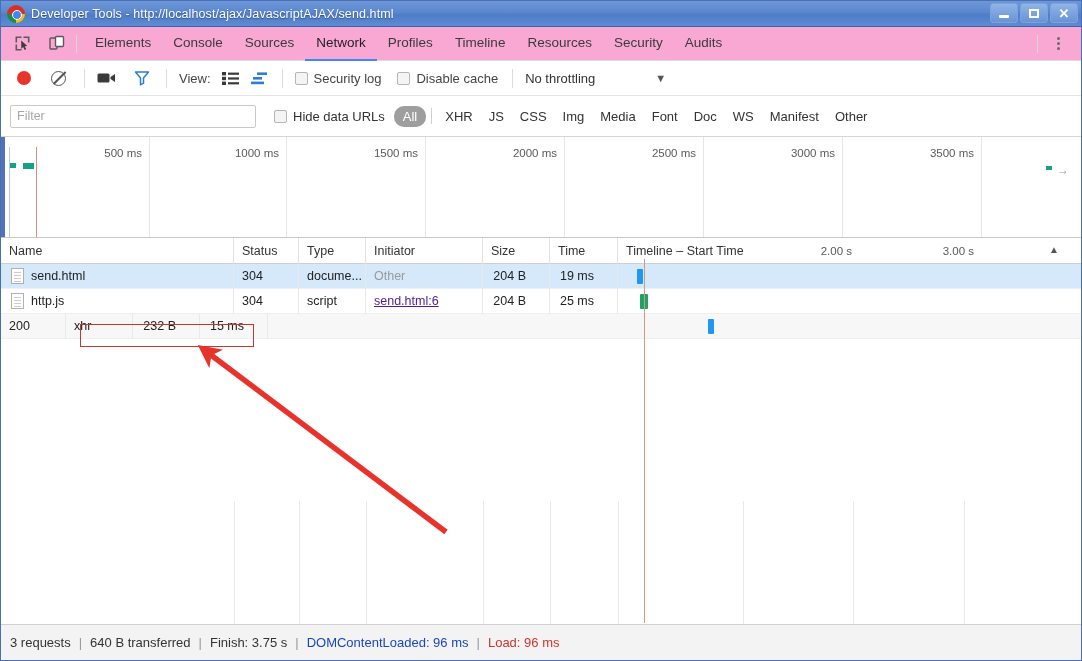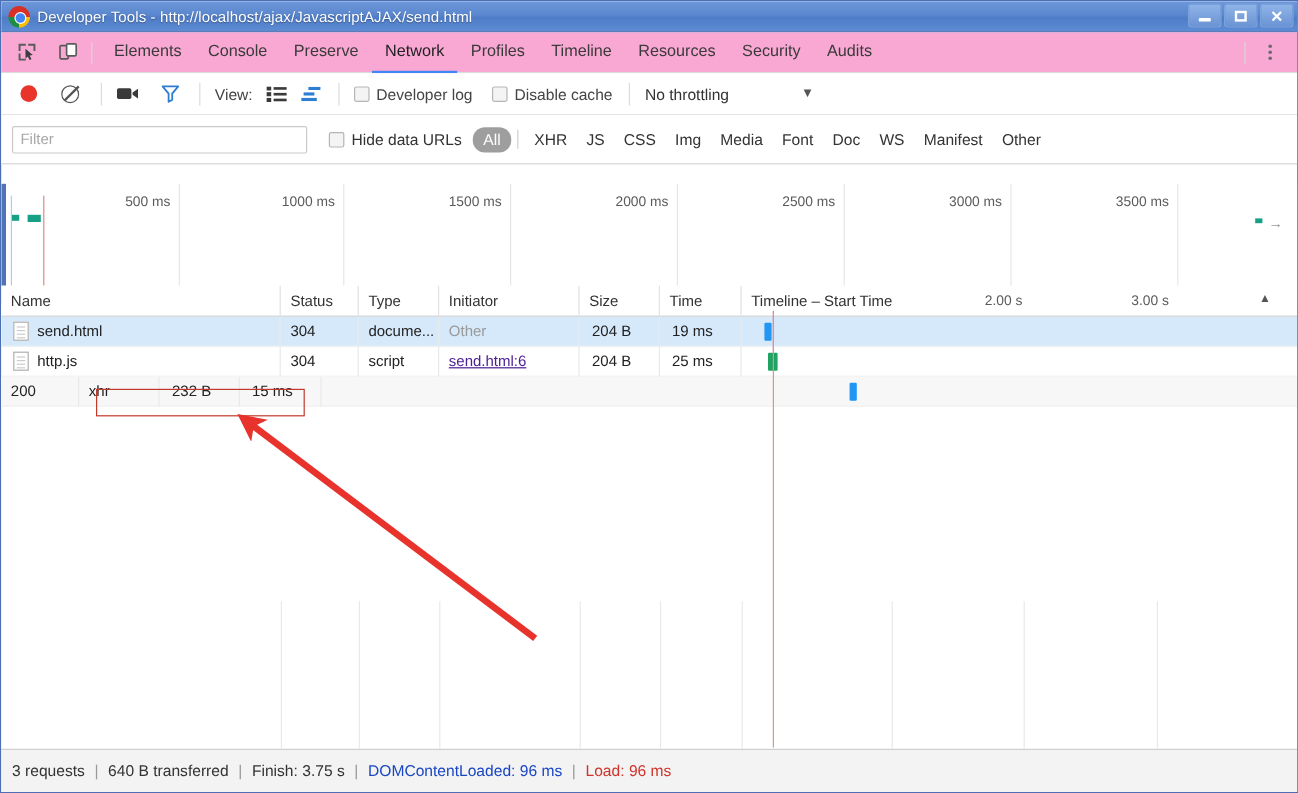--- a/index.html
+++ b/index.html
@@ -143,21 +143,21 @@
     color: #333; font-size: 13px; white-space: nowrap;
   }
   .chip.sel {
     background: #9e9e9e; color: #fff; border-radius: 10px;
     padding: 0 9px; height: 21px;
   }
   .chip-sep { width: 1px; height: 16px; background: #d0d0d0; margin: 0 5px; }
 
   
   .overview {
-    position: absolute; left: 0; top: 152px;
+    position: absolute; left: 0; top: 136px;
     width: 1080px; height: 101px;
     background: #ffffff;
     border-bottom: 1px solid #c7c7c7;
     overflow: hidden;
   }
   .ov-leftbar {
     position: absolute; left: 0; top: 0; width: 4px; height: 101px;
     background: #5273b8;
   }
   .ov-grid { position: absolute; top: 0; width: 1px; height: 101px; background: #e6e6e6; }
@@ -286,21 +286,21 @@
     <div class="tb-tool">
       <svg width="17" height="17" viewBox="0 0 17 17">
         <rect x="2" y="3" width="7" height="11" rx="1" fill="none" stroke="#5a5a5a" stroke-width="1.4"></rect>
         <rect x="7.5" y="1.5" width="8" height="10" rx="1" fill="#fff" stroke="#5a5a5a" stroke-width="1.4"></rect>
       </svg>
     </div>
     <div class="tb-sep"></div>
     <div class="tabs">
       <div class="tab">Elements</div>
       <div class="tab">Console</div>
-      <div class="tab">Preserve</div>
+      <div class="tab">Sources</div>
       <div class="tab active">Network</div>
       <div class="tab">Profiles</div>
       <div class="tab">Timeline</div>
       <div class="tab">Resources</div>
       <div class="tab">Security</div>
       <div class="tab">Audits</div>
     </div>
     <div class="tabbar-right">
       <div class="tb-sep"></div>
       <div class="kebab">
@@ -341,21 +341,21 @@
     <div class="viewmode" style="margin-left:12px;">
       <svg width="17" height="13" viewBox="0 0 17 13">
         <rect x="6" y="0.4" width="10" height="2.6" fill="#2d7dd2"></rect>
         <rect x="2" y="5" width="9" height="2.6" fill="#2d7dd2"></rect>
         <rect x="0" y="9.6" width="13" height="2.6" fill="#2d7dd2"></rect>
       </svg>
     </div>
     <div class="vsep" style="margin-left:14px;"></div>
     <div class="ck" style="margin-left:0;">
       <span class="ckbox"></span>
-      <span>Developer log</span>
+      <span>Security log</span>
     </div>
     <div class="ck">
       <span class="ckbox"></span>
       <span>Disable cache</span>
     </div>
     <div class="vsep" style="margin-left:14px;"></div>
     <div class="throttle" style="margin-left:0;">
       <span>No throttling</span>
       <span class="thr-caret">▼</span>
     </div>

